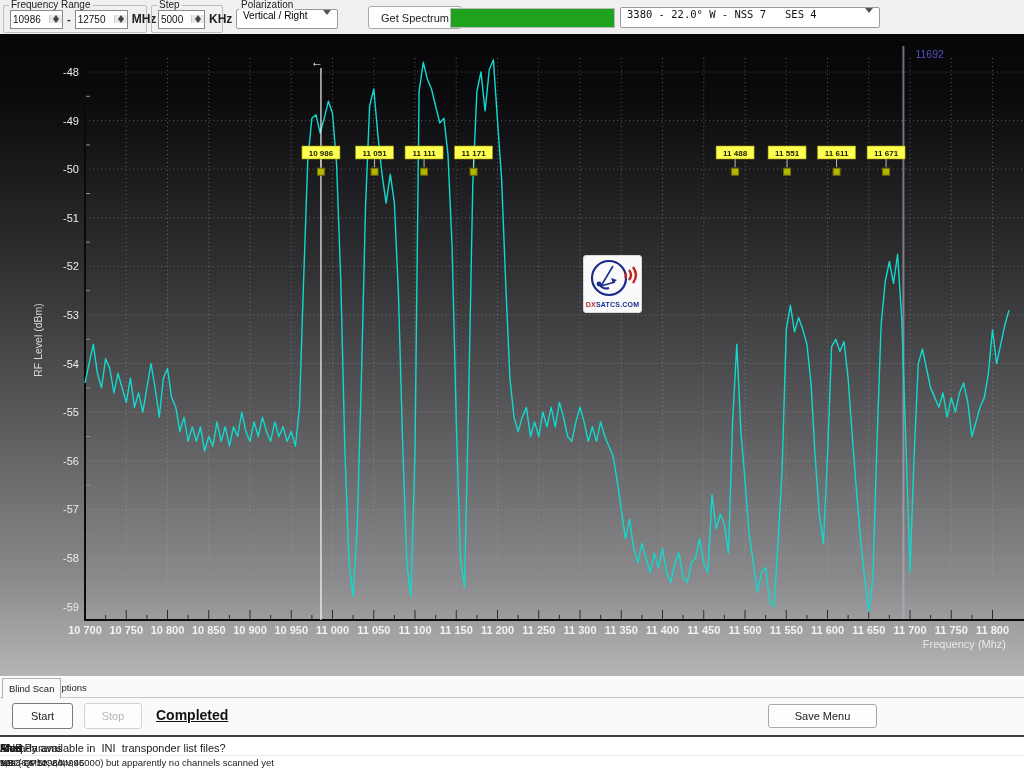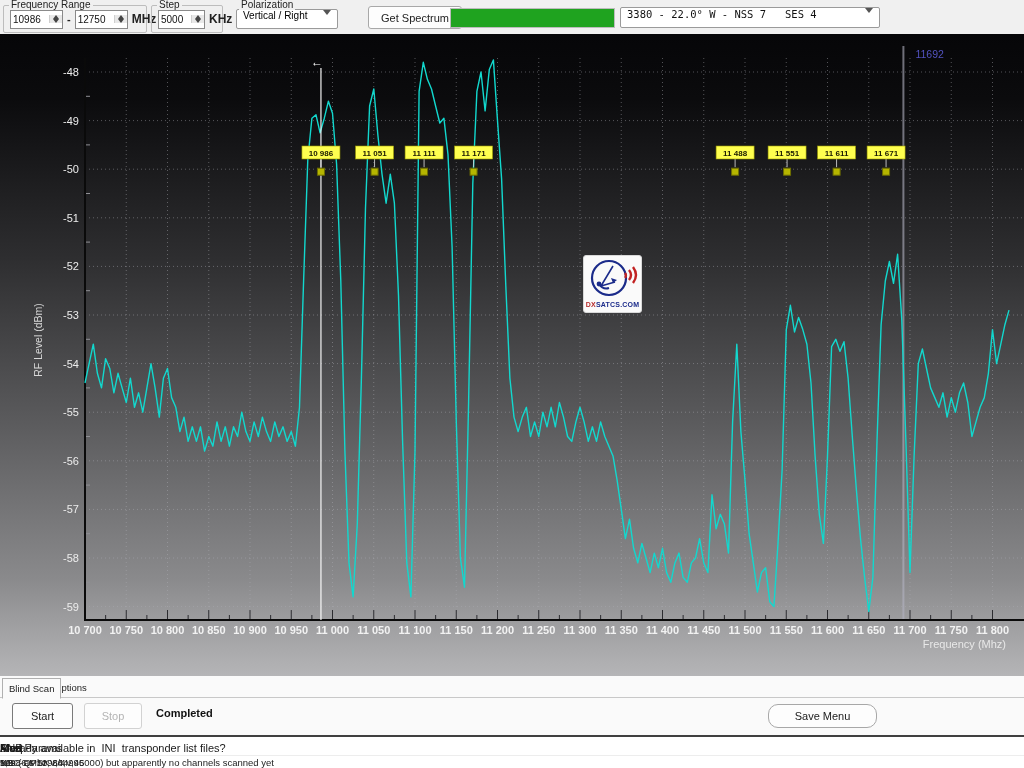--- a/index.html
+++ b/index.html
@@ -40,22 +40,22 @@
   #logo-text{font-size:7px;font-weight:bold;letter-spacing:0.2px;margin-top:1px;white-space:nowrap;}
 
   
   #bottom{position:absolute;left:0;top:676px;width:1024px;height:92px;background:#fafafa;z-index:5;font-size:11px;}
   #tabstrip{position:absolute;left:0;top:0;width:1024px;height:21px;border-bottom:1px solid #c8c8c8;}
   .tab{position:absolute;top:2px;height:18px;display:flex;align-items:center;padding:0 6px;font-size:9.5px;color:#222;}
   .tab.active{left:2px;background:#fafafa;border:1px solid #b0b0b0;border-bottom:1px solid #fafafa;z-index:2;top:2px;height:19px;}
   .tab.inactive{left:48px;}
   #start-btn{left:12px;top:27px;width:59px;height:24px;border-color:#7a7a7a;}
   #stop-btn{left:84px;top:27px;width:56px;height:24px;border-color:#d2d2d2;color:#b4b4b4;}
-  #status-text{position:absolute;left:156px;top:31px;font-weight:bold;color:#111;font-size:11px;}
-  #savemenu-btn{left:768px;top:28px;width:107px;height:22px;border-radius:10px;}
+  #status-text{position:absolute;left:156px;top:31px;font-weight:bold;color:#111;font-size:14px;text-decoration:underline;}
+  #savemenu-btn{left:768px;top:28px;width:107px;height:22px;}
   #scan-table{position:absolute;left:0;top:59px;width:1024px;height:33px;border-top:2px solid #404040;background:#fff;}
   .th{position:absolute;top:5px;font-size:11px;color:#1a1a1a;white-space:pre;}
   .td{position:absolute;top:20px;font-size:9.5px;color:#222;white-space:pre;}
   .hsep{position:absolute;left:0;top:18px;width:1024px;border-top:1px solid #ededed;}
 </style>
 </head>
 <body>
 
 <div id="app">
 

